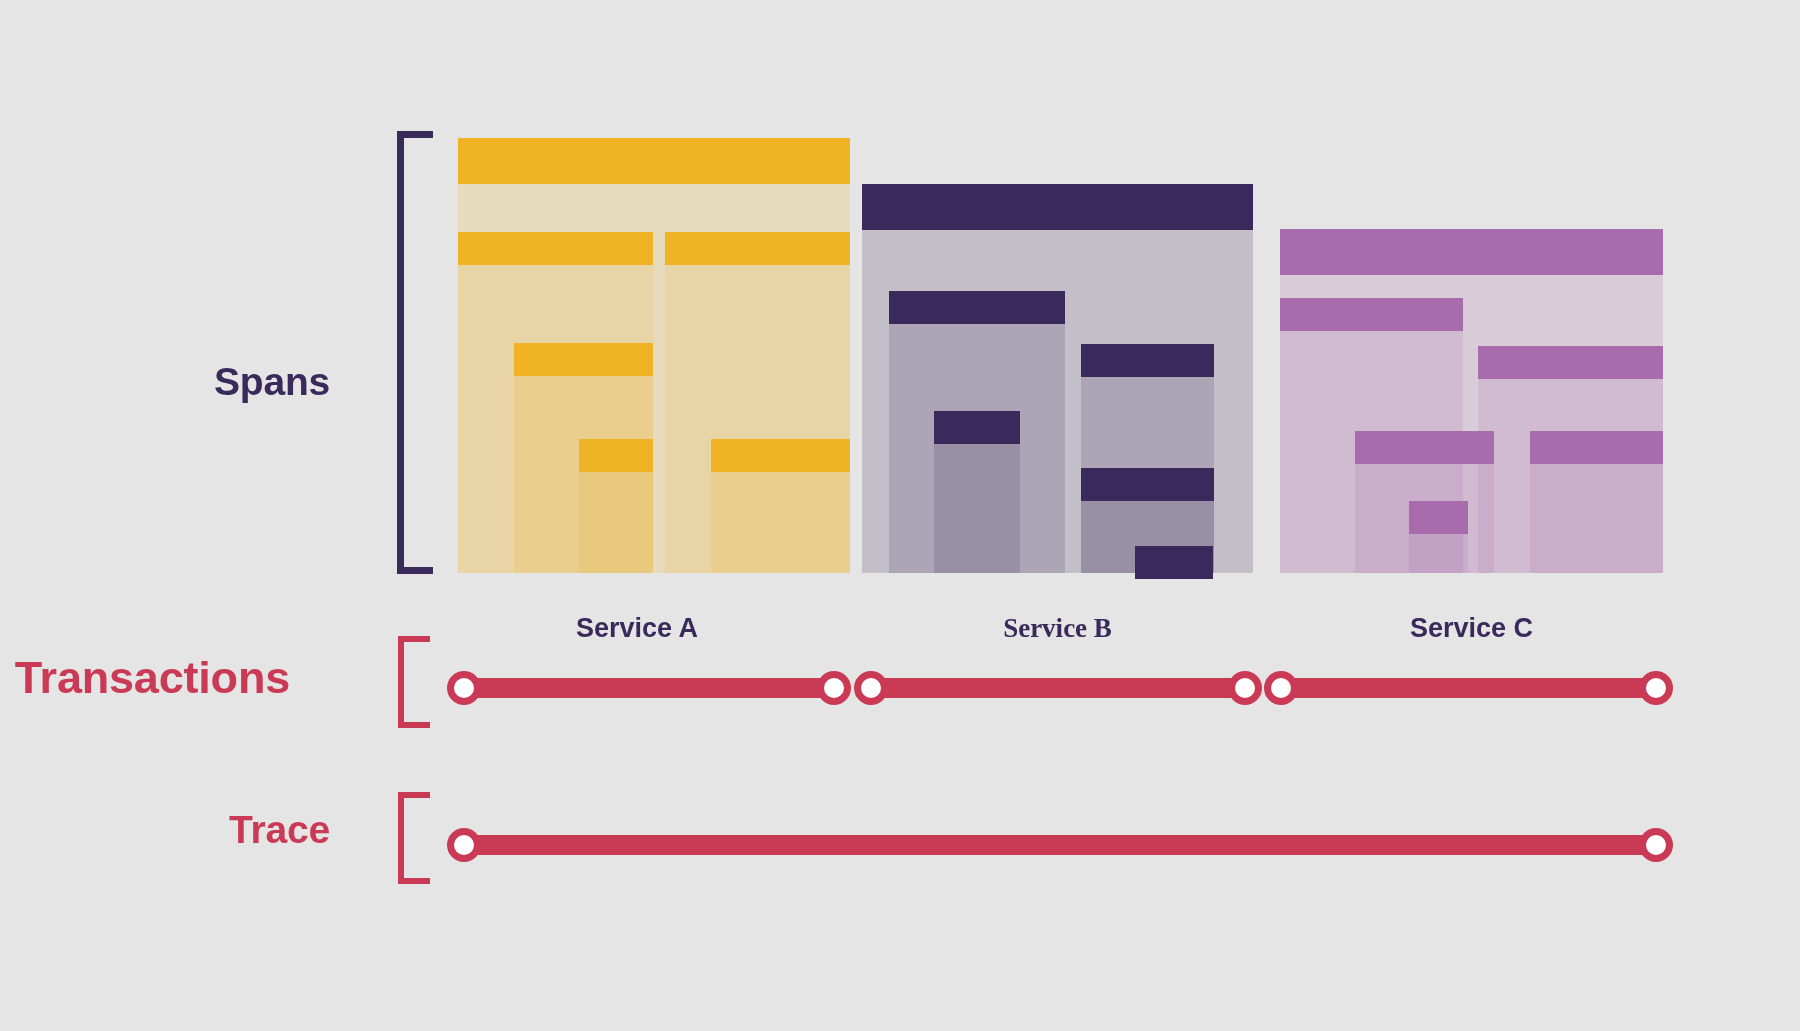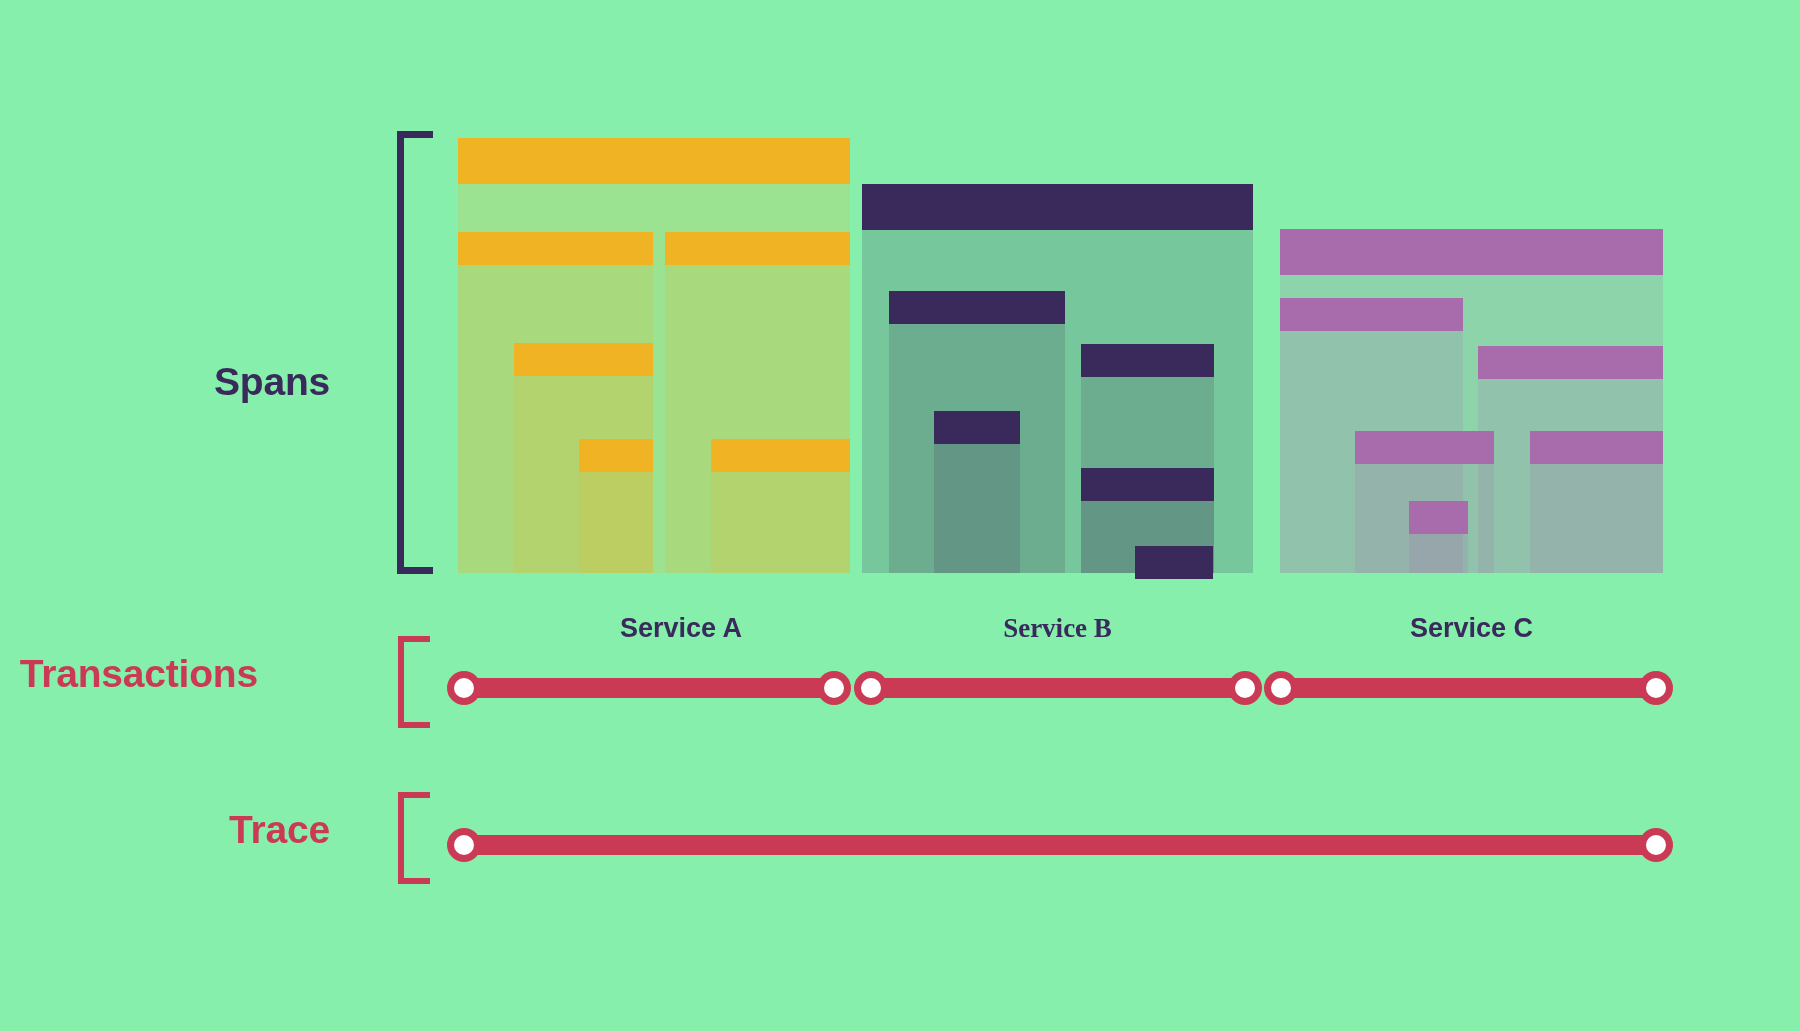--- a/index.html
+++ b/index.html
@@ -9,41 +9,41 @@
     background: #ffffff;
   }
   body {
     font-family: "Liberation Sans", sans-serif;
     -webkit-font-smoothing: antialiased;
   }
   #canvas {
     position: relative;
     width: 1800px;
     height: 1031px;
-    background: #86efac;
+    background: #e5e5e5;
     overflow: hidden;
   }
 
   
   .row-label {
     position: absolute;
     font-weight: bold;
     white-space: nowrap;
     letter-spacing: -0.2px;
   }
   #label-spans {
     right: 1470px;
     top: 360px;
     font-size: 39px;
     color: #392A5B;
   }
   #label-transactions {
-    right: 1542px;
+    right: 1510px;
     top: 652px;
-    font-size: 39px;
+    font-size: 45px;
     color: #CB3A55;
   }
   #label-trace {
     right: 1470px;
     top: 808px;
     font-size: 39px;
     color: #CB3A55;
   }
 
   
@@ -210,21 +210,21 @@
           <div class="body" style="background: rgba(168, 107, 171, 0.17); top: 33px; height: auto; bottom: 0px;"></div>
           <div class="cap" style="height: 33px; background: rgb(168, 107, 171);"></div>
         </div>
         <div class="span-bar" style="left: 250px; width: 133px; top: 300px; height: 142px;">
           <div class="body" style="background: rgba(168, 107, 171, 0.17); top: 33px; height: auto; bottom: 0px;"></div>
           <div class="cap" style="height: 33px; background: rgb(168, 107, 171);"></div>
         </div>
       </div>
     </div>
   <div id="service-labels">
-      <div class="service-label" style="left: 485px; width: 392px; top: 613px;">Service A</div>
+      <div class="service-label" style="left: 441px; width: 392px; top: 613px;">Service A</div>
       <div class="service-label" style="left: 862px; width: 391px; top: 613px; font-family: Liberation Serif, serif;">Service B</div>
       <div class="service-label" style="left: 1280px; width: 383px; top: 613px;">Service C</div>
     </div>
 
   <div class="row-label" id="label-transactions">Transactions</div>
   <div class="bracket" id="bracket-transactions"></div>
   <div id="transactions-track">
       <div class="tline" style="left: 455px; width: 387px; top: 678px;"></div>
       <div class="tline" style="left: 862px; width: 390px; top: 678px;"></div>
       <div class="tline" style="left: 1272px; width: 392px; top: 678px;"></div>

